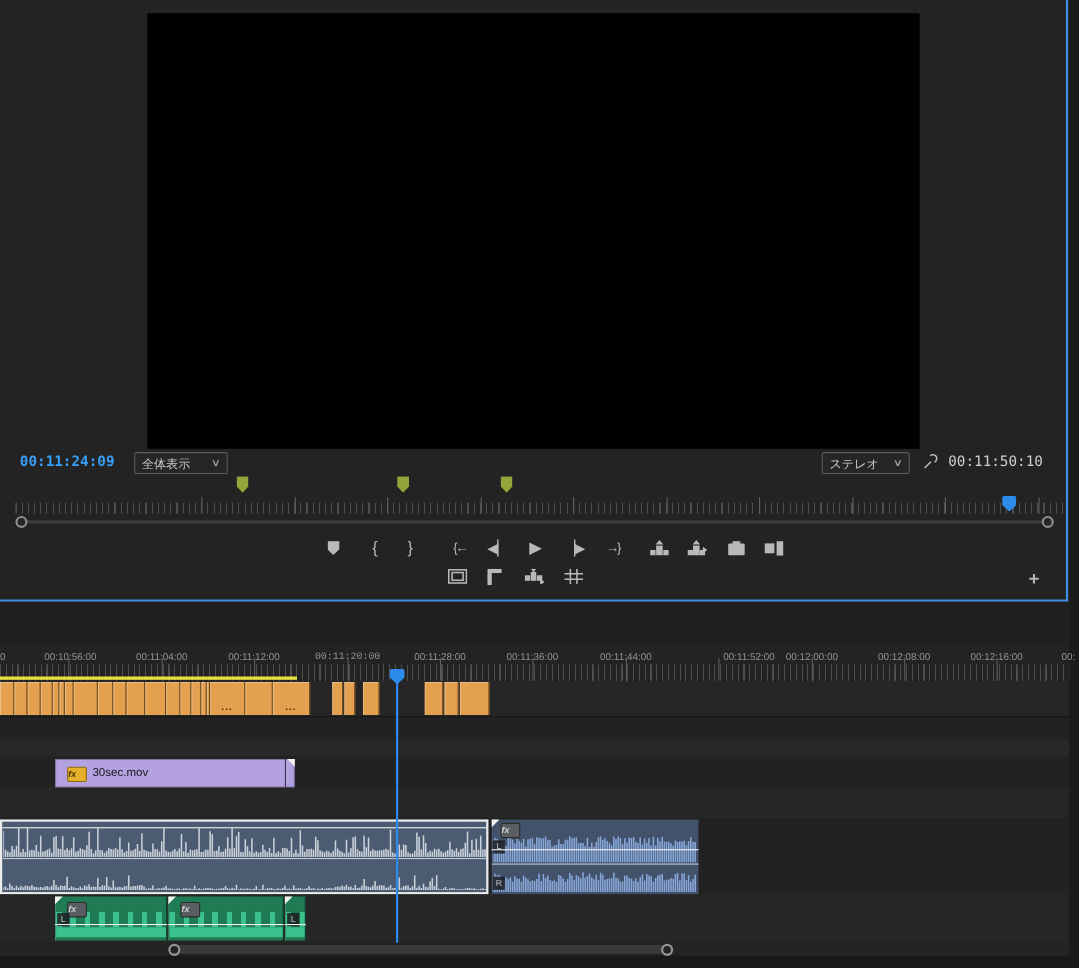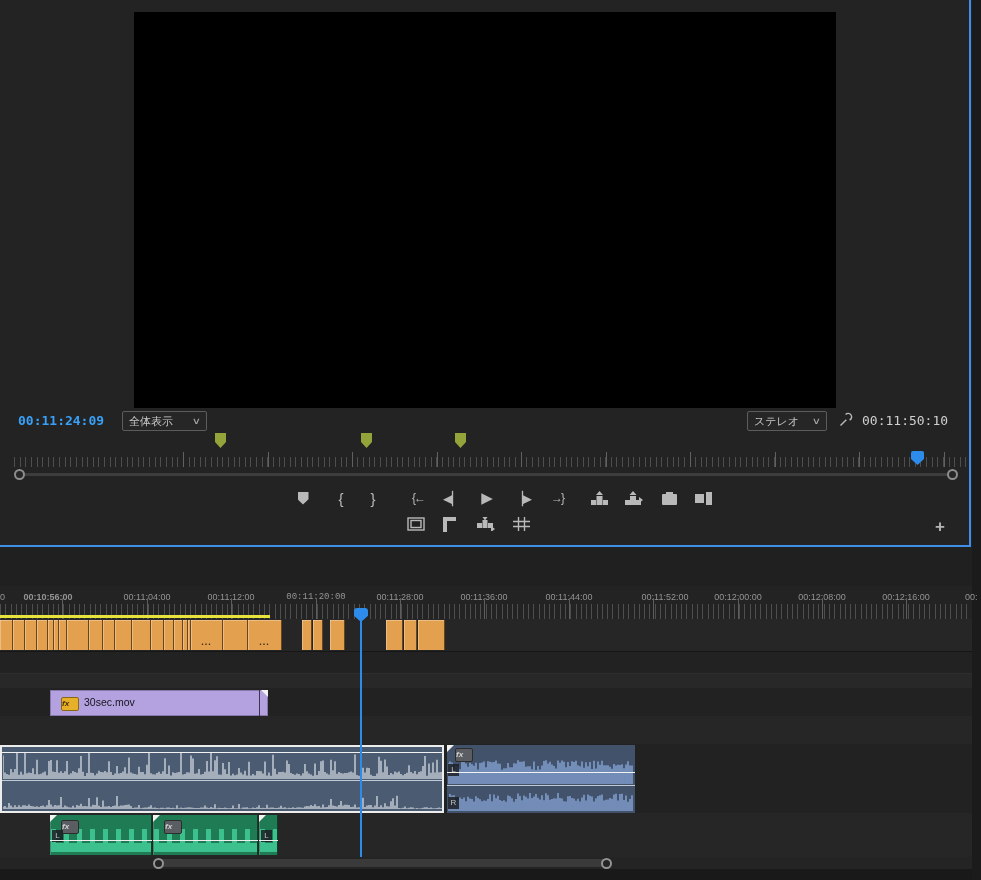--- a/index.html
+++ b/index.html
@@ -257,28 +257,28 @@
 
     <div id="mon-border-r"></div>
     <div id="mon-border-b"></div>
   </section>
 
   <section id="timeline">
     <div id="tl-ruler">
       <div id="tl-ticks"></div>
       <div id="tl-labels">
           <span class="tl-label" style="left: 0px;">0</span>
-          <span class="tl-label" style="left: 48px; transform: translateX(-50%); font-weight: bold;">00:10:56:00</span>
+          <span class="tl-label" style="left: 64px; transform: translateX(-50%);">00:10:56:00</span>
           <span class="tl-label" style="left: 147px; transform: translateX(-50%);">00:11:04:00</span>
           <span class="tl-label" style="left: 231px; transform: translateX(-50%);">00:11:12:00</span>
           <span class="tl-label" style="left: 316px; transform: translateX(-50%); font-family: Liberation Mono, monospace;">00:11:20:00</span>
           <span class="tl-label" style="left: 400px; transform: translateX(-50%);">00:11:28:00</span>
           <span class="tl-label" style="left: 484px; transform: translateX(-50%);">00:11:36:00</span>
           <span class="tl-label" style="left: 569px; transform: translateX(-50%);">00:11:44:00</span>
-          <span class="tl-label" style="left: 653px; transform: translateX(-50%); padding-left: 24px;">00:11:52:00</span>
+          <span class="tl-label" style="left: 669px; transform: translateX(-50%); padding-left: 24px;">00:11:52:00</span>
           <span class="tl-label" style="left: 738px; transform: translateX(-50%);">00:12:00:00</span>
           <span class="tl-label" style="left: 822px; transform: translateX(-50%);">00:12:08:00</span>
           <span class="tl-label" style="left: 906px; transform: translateX(-50%);">00:12:16:00</span>
           <span class="tl-label" style="left: 965px;">00:</span>
         </div>
       <div id="renderbar"></div>
     <div class="tl-maj" style="left: 62px;"></div>
         <div class="tl-maj" style="left: 147px;"></div>
         <div class="tl-maj" style="left: 231px;"></div>
         <div class="tl-maj" style="left: 316px;"></div>

